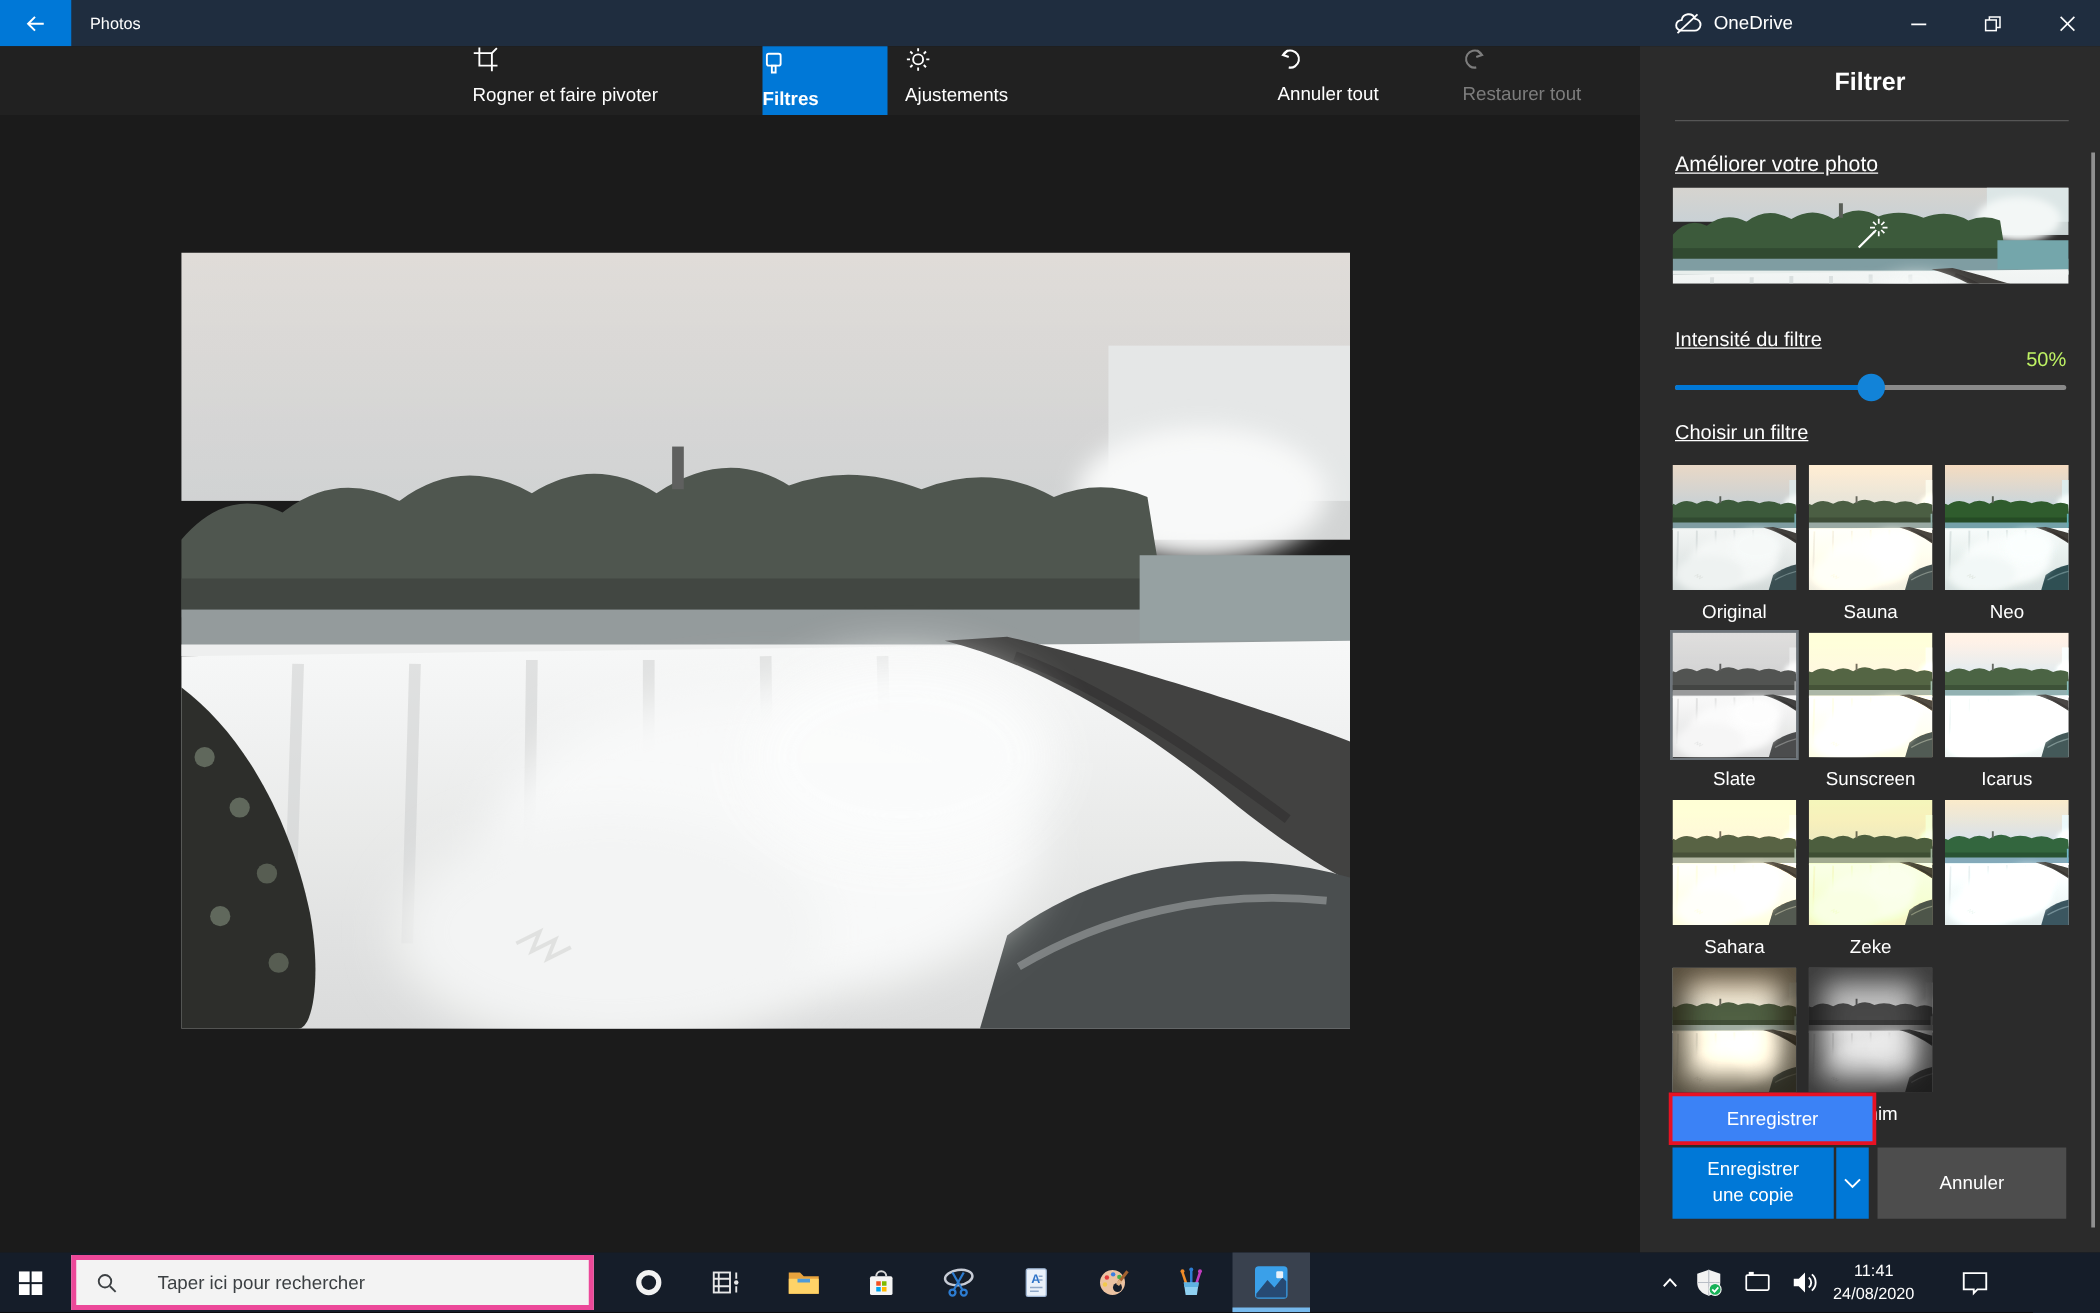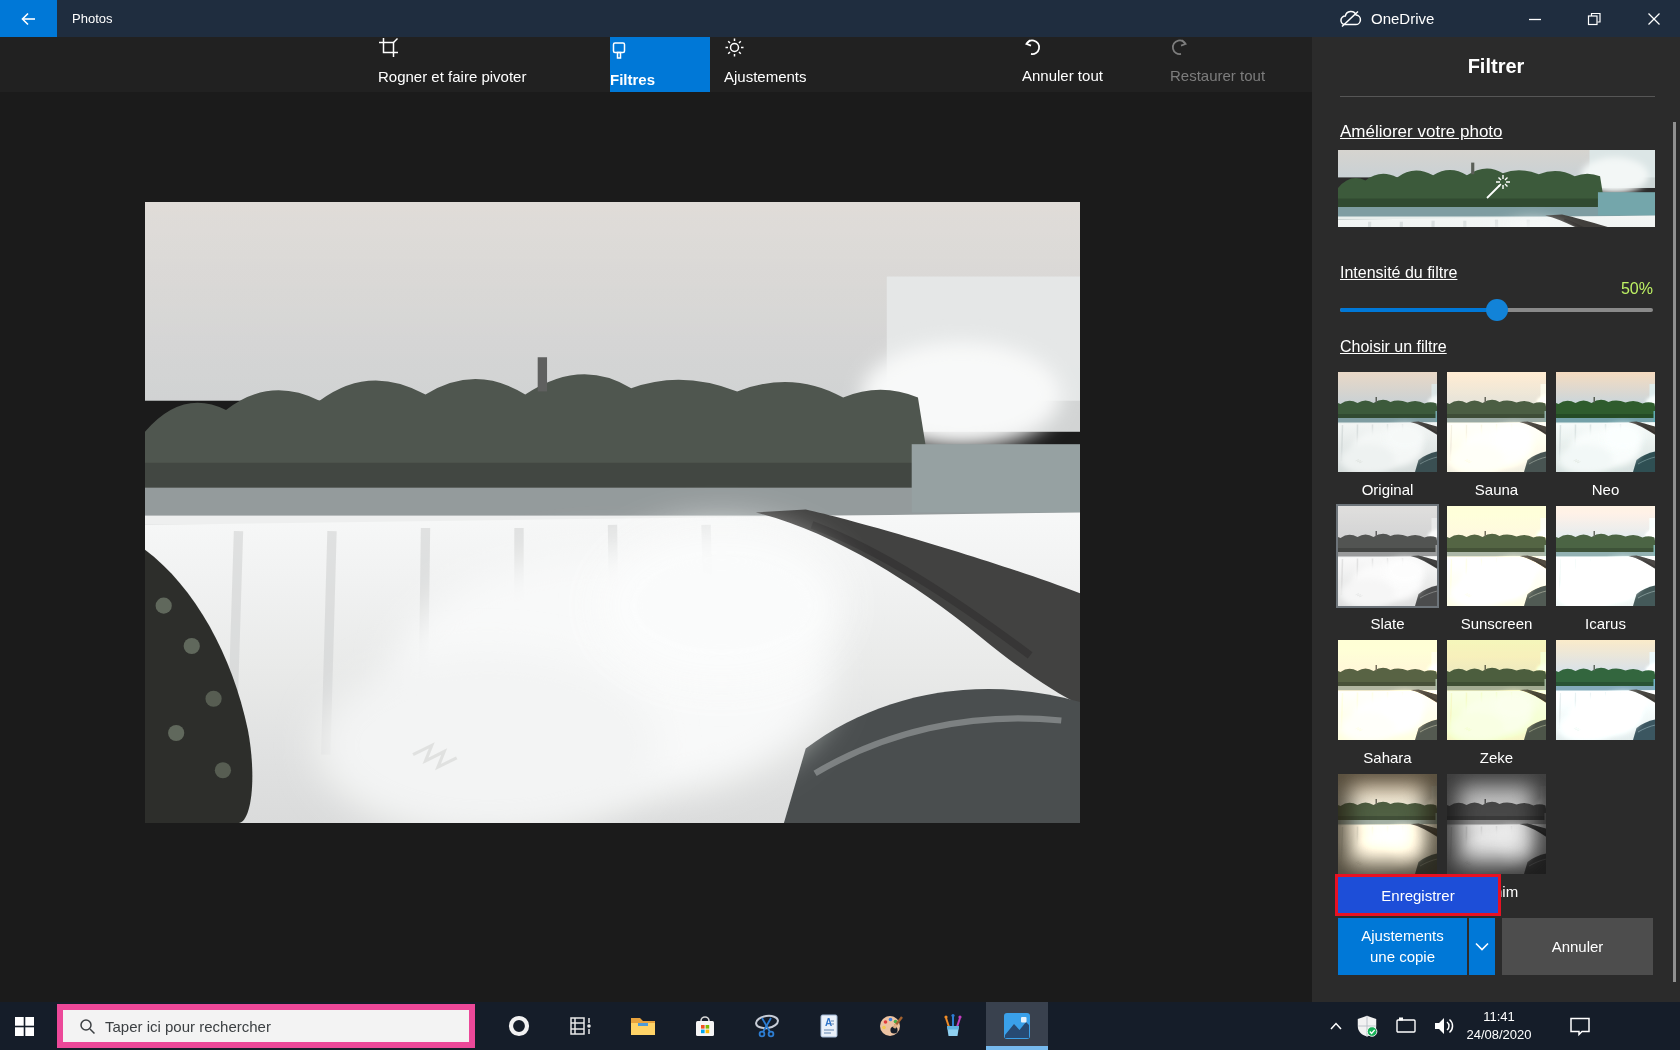--- a/index.html
+++ b/index.html
@@ -71,34 +71,34 @@
   .f-sunscreen{filter:sepia(.4) saturate(1.1) brightness(1.1);}
   .f-icarus{filter:saturate(.85) brightness(1.13) hue-rotate(-8deg);}
   .f-sahara{filter:sepia(.5) saturate(1.1) brightness(1.08);}
   .f-zeke{filter:sepia(.55) hue-rotate(15deg) saturate(1.3);}
   .f-arctic{filter:hue-rotate(12deg) saturate(1.35) brightness(1.08);}
   .f-burlesque{filter:sepia(.35) brightness(1.06);}
   .f-denim{filter:saturate(0) brightness(.92) contrast(1.05);}
 
   .btn{position:absolute;display:flex;align-items:center;justify-content:center;
     font-size:15px;color:#fff;cursor:pointer;text-align:center;}
-  .btn-save{left:1338px;top:877px;width:160px;height:36px;background:#1d4ed8;
+  .btn-save{left:1338px;top:877px;width:160px;height:36px;background:#3b82f6;
     box-shadow:0 0 0 3px #e81123;z-index:6;}
   .btn-savecopy{left:1338px;top:918px;width:129px;height:57px;background:#0078d7;
     line-height:1.35;padding:0 14px;box-sizing:border-box;}
   .btn-chev{left:1469px;top:918px;width:26px;height:57px;background:#0078d7;}
   .btn-cancel{left:1502px;top:918px;width:151px;height:57px;background:#4d4d4d;}
   .p-scroll{position:absolute;left:1673px;top:122px;width:3px;height:860px;background:#909090;cursor:pointer;}
 
   
   .taskbar{position:absolute;left:0;top:1002px;width:1680px;height:48px;background:#151d29;}
   .tk{position:absolute;top:0;height:48px;display:flex;align-items:center;justify-content:center;cursor:pointer;}
   .start{left:0;width:48px;}
   .searchbox{position:absolute;left:57px;top:2px;width:418px;height:44px;background:#f3f3f3;
-    border:6px solid #ec4899;box-sizing:border-box;display:flex;align-items:center;gap:7px;
+    border:4px solid #ec4899;box-sizing:border-box;display:flex;align-items:center;gap:30px;
     padding:0 0 0 16px;}
   .searchbox input{border:none;outline:none;background:transparent;font-size:15px;color:#3c4043;
     font-family:"Liberation Sans", sans-serif;width:330px;}
   .searchbox input::placeholder{color:#3c4043;opacity:1;}
   .appcell{width:60px;}
   .photoscell{left:986px;width:62px;background:#39414e;}
   .photoscell::after{content:"";position:absolute;left:0;bottom:0;width:100%;height:4px;background:#76b9ed;}
   .clock{left:1462px;width:74px;flex-direction:column;font-size:13px;line-height:1.4;color:#fff;text-align:center;}
 </style>
 </head>
@@ -379,21 +379,21 @@
       <div class="thumb f-denim vig">
           <svg viewBox="0 0 300 200" preserveAspectRatio="xMidYMid slice">
             <use href="#fallsArt"></use>
           </svg>
         </div>
       <div class="flabel">Denim</div>
     </div>
   </div>
 
   <div class="btn btn-save">Enregistrer</div>
-  <div class="btn btn-savecopy">Ajustements une copie</div>
+  <div class="btn btn-savecopy">Enregistrer une copie</div>
   <div class="btn btn-chev">
     <span>
       <svg width="14" height="9" viewBox="0 0 14 9">
           <path d="M1,1.5 L7,7.5 L13,1.5" stroke="#fff" stroke-width="1.6" fill="none"></path>
         </svg>
     </span>
   </div>
   <div class="btn btn-cancel">Annuler</div>
   <div class="p-scroll"></div>
 

